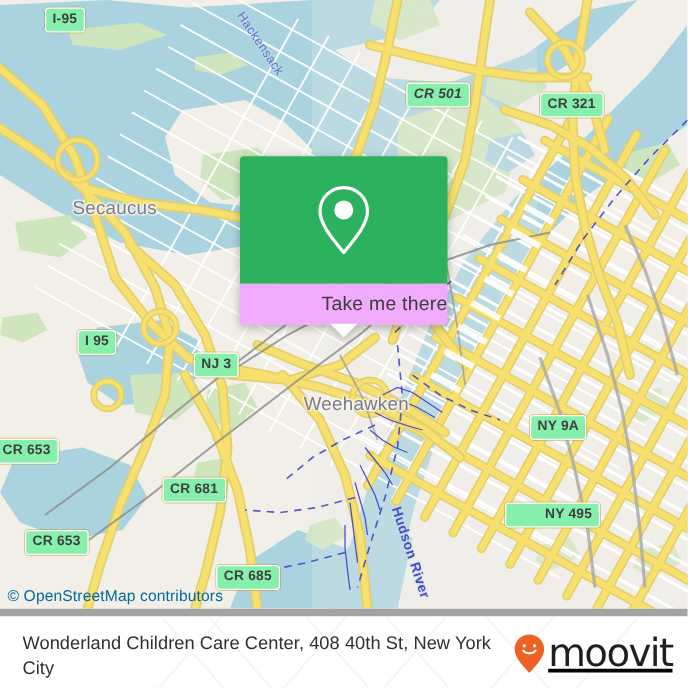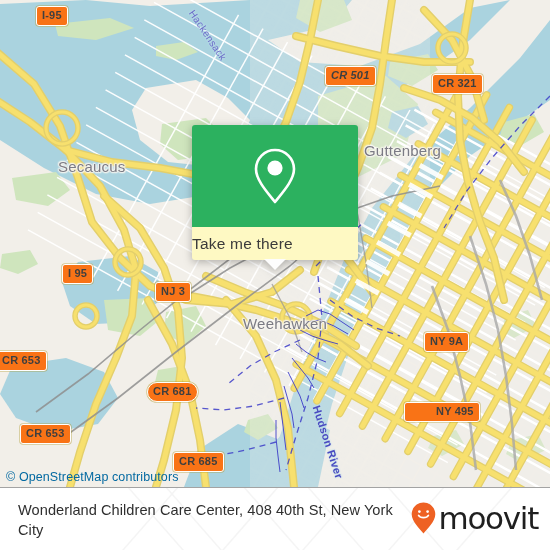--- a/index.html
+++ b/index.html
@@ -45,21 +45,21 @@
     position: absolute; z-index: 24;
     color: #6b6bc8; font-size: 10px; letter-spacing: .4px;
     white-space: nowrap; pointer-events: none;
     text-shadow: 0 0 2px #bcdde9, 0 0 2px #bcdde9;
   }
   .hudson { color: #4a4ac0; font-size: 11px; font-weight: bold; }
 
   
   .shield {
     position: absolute; z-index: 30;
-    background: #f97316;
+    background: #86efac;
     border: 1.4px solid #ffffff;
     border-radius: 3px;
     color: #3f3f3f;
     font-size: 11px;
     font-weight: bold;
     line-height: 1;
     padding: 3px 5px 4px 5px;
     white-space: nowrap;
     box-shadow: 0 0 0 .8px rgba(170,150,40,.45);
     letter-spacing: .2px;
@@ -75,55 +75,55 @@
   }
   .card-green {
     width: 100%; height: 102px;
     background: #2cb15f;
     border-radius: 3px 3px 0 0;
     display: flex; align-items: center; justify-content: center;
   }
   .card-pin { width: 46px; height: 58px; display: block; }
   .card-bar {
     width: 100%; height: 33px;
-    background: #fef9c3;
+    background: #f0abfc;
     border-radius: 0 0 3px 3px;
-    display: flex; align-items: center; justify-content: flex-start;
+    display: flex; align-items: center; justify-content: flex-end;
     position: relative;
   }
   .card-bar-label {
     font-size: 15.5px; color: #3b3b3b; letter-spacing: .2px;
   }
   .card-tail {
     position: absolute; left: 50%; bottom: -10px;
     transform: translateX(-50%);
     width: 0; height: 0;
     border-left: 11px solid transparent;
     border-right: 11px solid transparent;
     border-top: 11px solid #fdfdfd;
   }
 
   
   .footer {
     position: absolute; left: 0; top: 487px;
     width: 550px; height: 63px;
     background: #ffffff;
     overflow: hidden;
-    border-top: 1px solid #a3a3a3;
+    border-top: 6px solid #a3a3a3;
   }
   .footer-wm { position: absolute; left: 0; top: 0; opacity: .5; }
   .footer-title {
     position: absolute; left: 18px; top: 12px;
     width: 380px;
     font-size: 14.6px; line-height: 20px;
     color: #2f2f2f; letter-spacing: .05px;
   }
   .brand {
     position: absolute; right: 12px; top: 14px;
-    display: flex; align-items: center; gap: 3px;
+    display: flex; align-items: center; gap: 3px; text-decoration: underline;
   }
   .brand-pin { width: 25px; height: 32px; display: block; }
   .brand-word {
     font-size: 31px; color: #1f1f1f;
     letter-spacing: -1.3px;
     line-height: 32px;
     font-family: "DejaVu Sans", sans-serif;
     font-weight: 500;
   }
 </style>
@@ -418,33 +418,32 @@
             <rect x="352" y="258" width="26" height="5"></rect>
             <rect x="352" y="280" width="26" height="5"></rect>
             <rect x="352" y="302" width="26" height="5"></rect>
             <rect x="352" y="324" width="26" height="5"></rect>
           </g>
         </g>
       </g>
     </svg>
 
     <div class="plbl" style="left:58px; top:158px;">Secaucus</div>
-    <div class="plbl" style="left:364px; top:142px;">Guttenberg</div>
     <div class="plbl" style="left:243px; top:315px;">Weehawken</div>
 
     <div class="riverlbl" style="left:196px; top:8px; transform:rotate(56deg); transform-origin:left top;">Hackensack</div>
     <div class="riverlbl hudson" style="left:322px; top:404px; transform:rotate(72deg); transform-origin:left top;">Hudson River</div>
 
     <div class="shield" style="left:36px; top:6px;">I-95</div>
     <div class="shield" style="left:325px; top:66px;font-style:italic;">CR 501</div>
     <div class="shield" style="left:432px; top:74px;">CR 321</div>
     <div class="shield" style="left:62px; top:264px;">I 95</div>
     <div class="shield" style="left:155px; top:282px;text-align:center;">NJ 3</div>
     <div class="shield" style="left:-4px; top:351px;">CR 653</div>
-    <div class="shield" style="left:147px; top:382px;border-radius:10px;">CR 681</div>
+    <div class="shield" style="left:130px; top:382px;">CR 681</div>
     <div class="shield" style="left:424px; top:332px;">NY 9A</div>
     <div class="shield" style="left:404px; top:402px;padding-left:31px;">NY 495</div>
     <div class="shield" style="left:20px; top:424px;">CR 653</div>
     <div class="shield" style="left:173px; top:452px;">CR 685</div>
 
     <div class="osm-credit">© OpenStreetMap contributors</div>
 
     <div class="card">
       <div class="card-green">
         <svg class="card-pin" viewBox="0 0 46 58">

